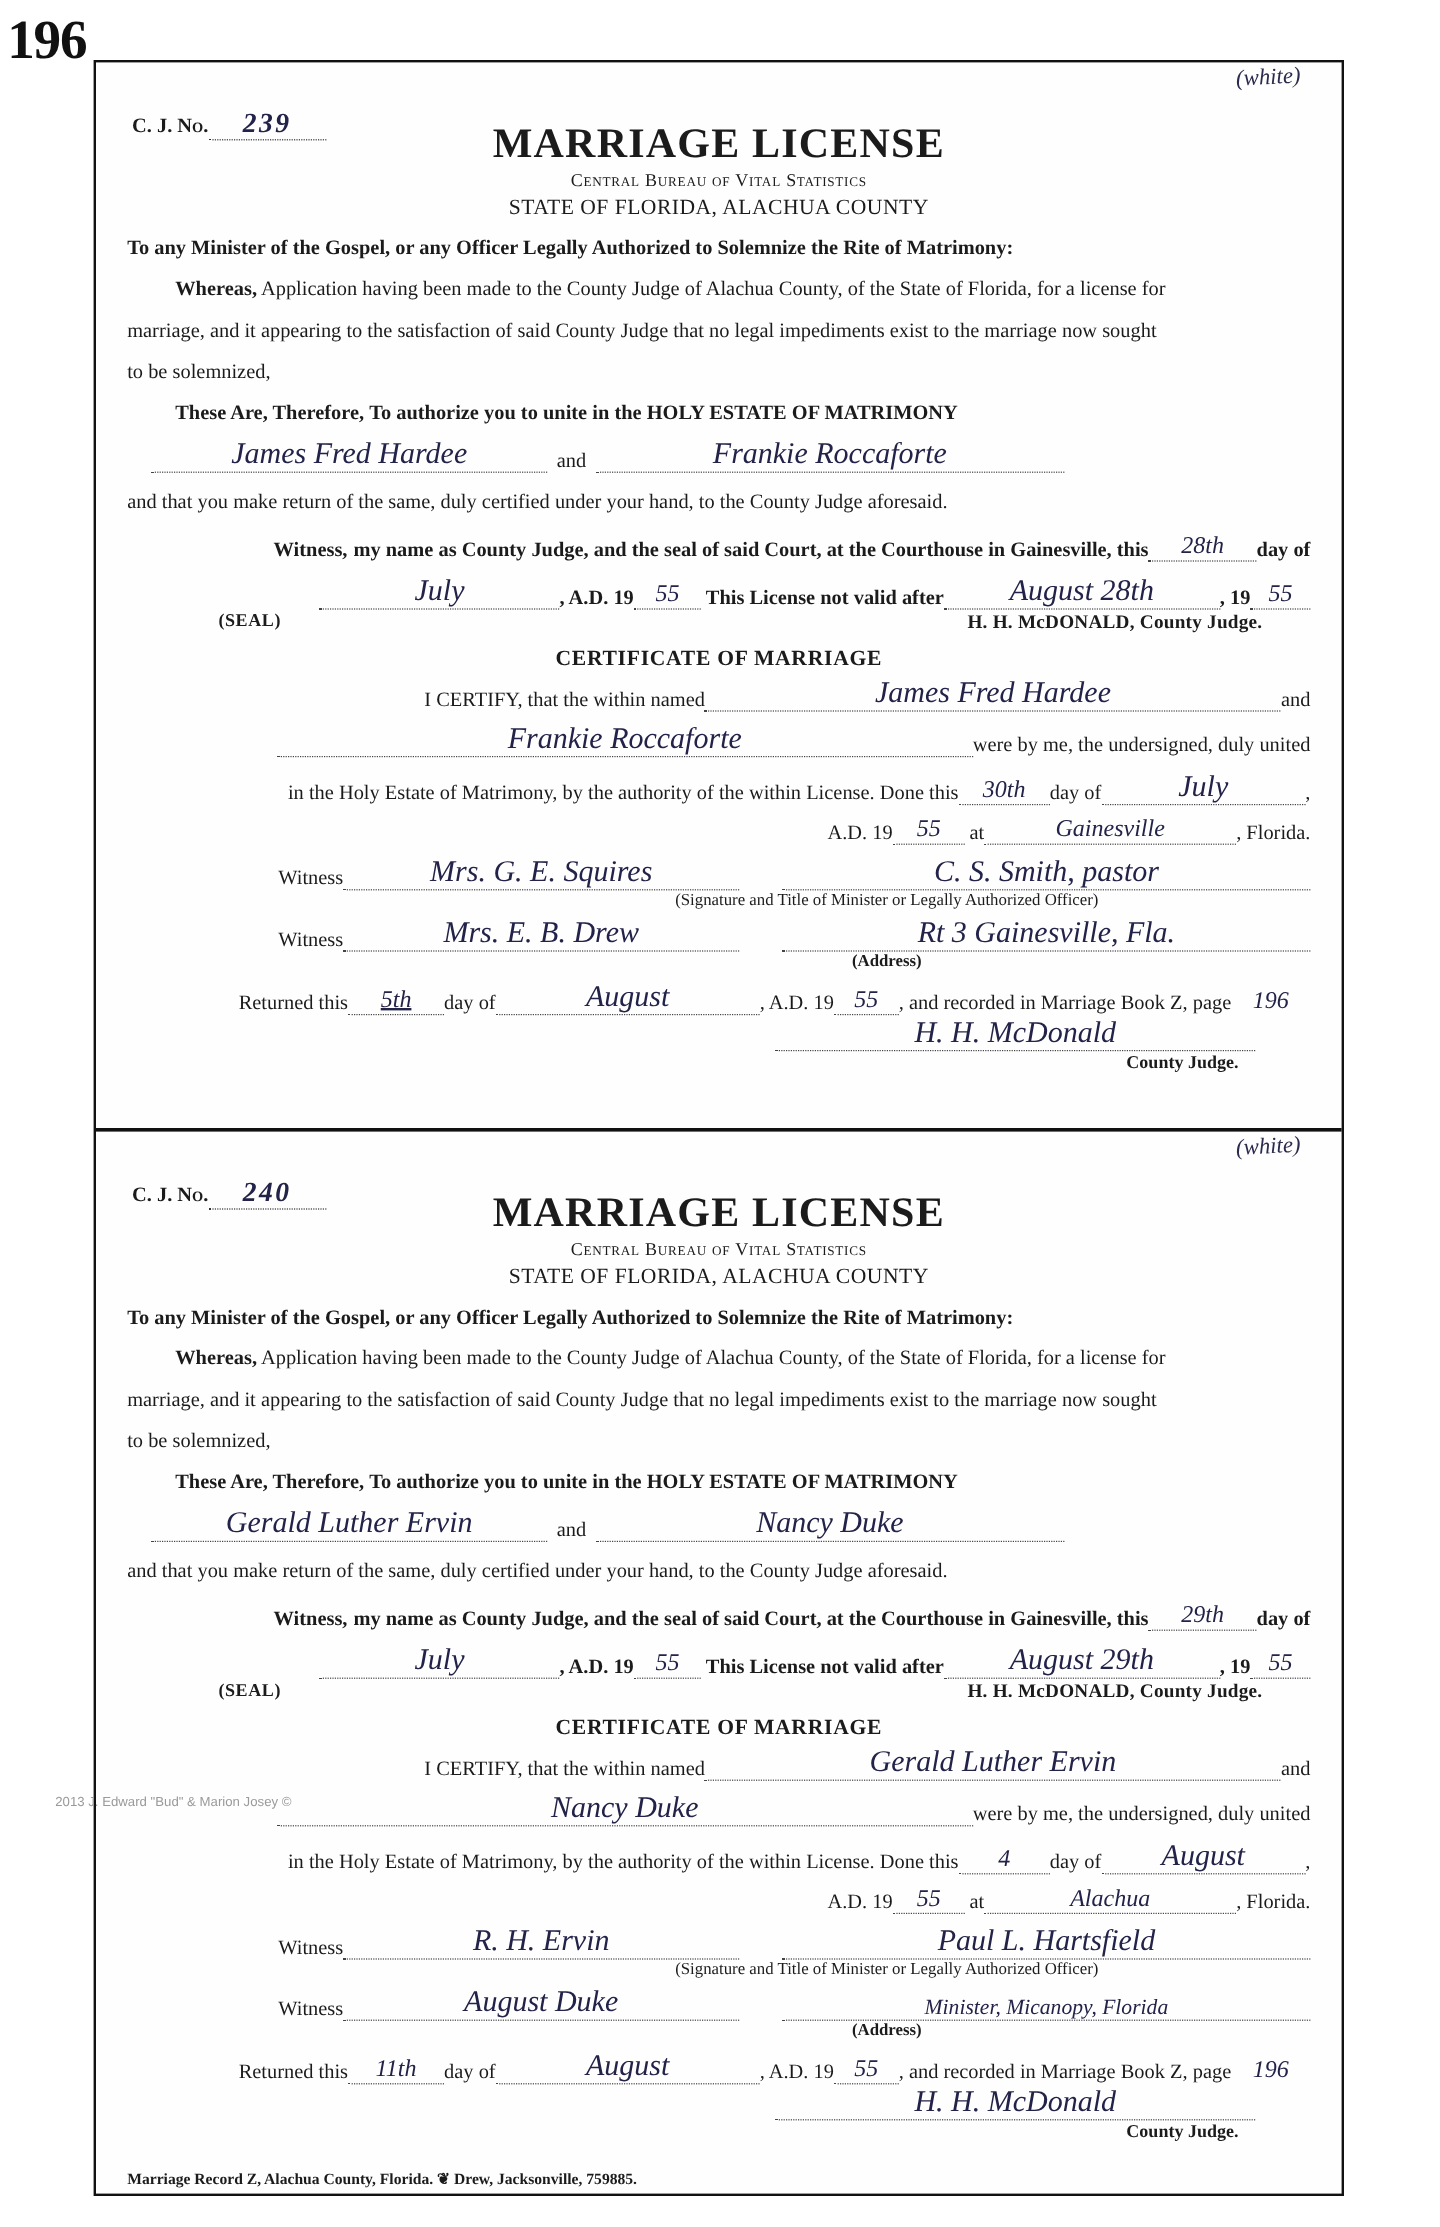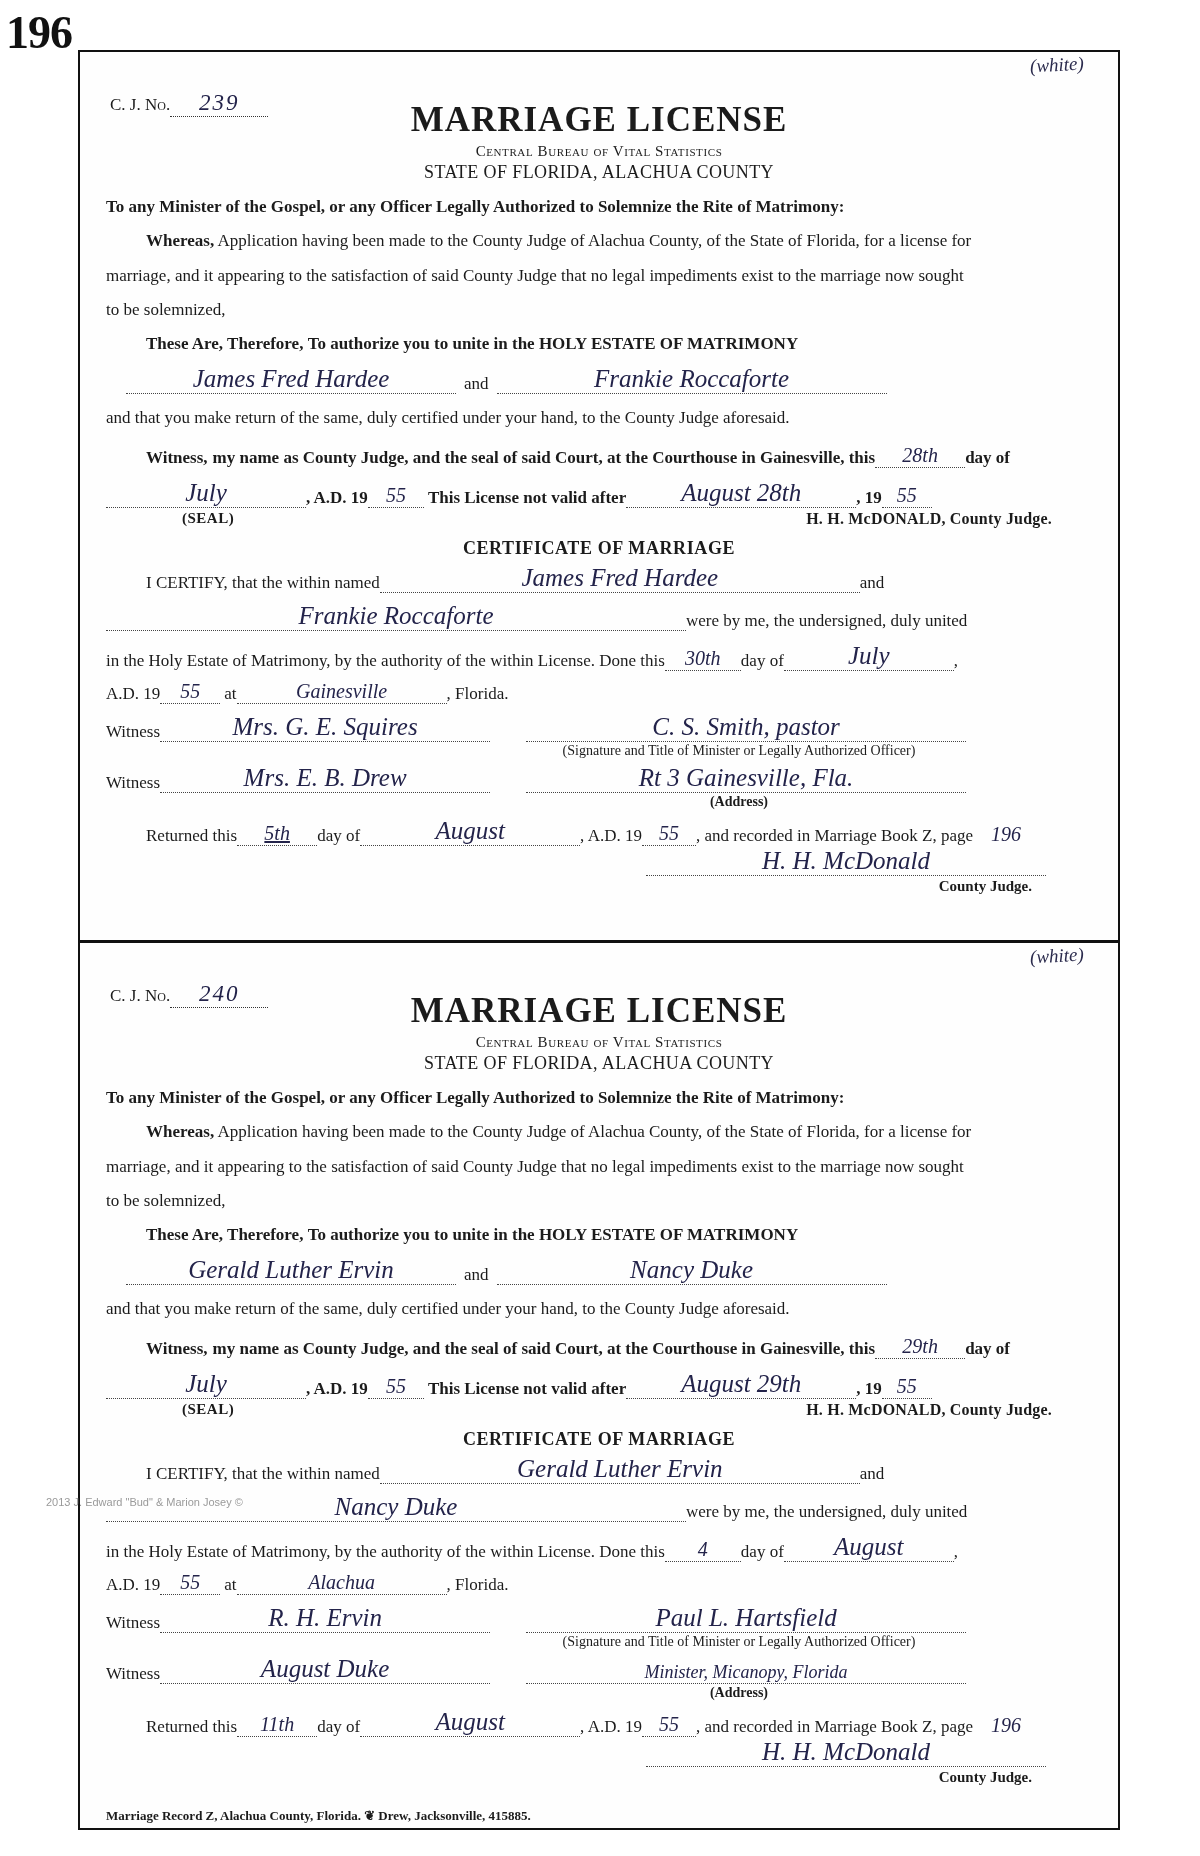--- a/index.html
+++ b/index.html
@@ -32,21 +32,21 @@
   }
   .cert.second{border-top:3px solid #111;}
   .white-note{
     position:absolute;right:34px;top:2px;
     font-family:"Liberation Serif", serif;
     font-style:italic;font-size:19px;color:#2b2b4d;
     transform:rotate(-3deg);
   }
   .cj{
     position:absolute;left:30px;top:38px;
-    font-size:17px;font-weight:400;
+    font-size:17px;font-weight:700;
     font-variant:small-caps;
   }
   .cj .val{
     font-family:"Liberation Serif", serif;
     font-style:italic;font-size:23px;color:#23234a;
     border-bottom:1px dotted #333;
     padding:0 6px;display:inline-block;min-width:86px;
     text-align:center;letter-spacing:2px;
   }
   .title{
@@ -79,21 +79,21 @@
     display:inline-block;
     text-align:center;
     vertical-align:baseline;
     line-height:1;
     padding-bottom:2px;
     white-space:nowrap;
     overflow:hidden;
   }
   .fill.small{font-size:20px;}
   .fill.tiny{font-size:18px;}
-  .row{display:flex;align-items:flex-end;font-size:17px;margin-top:16px;}
+  .row{display:flex;align-items:flex-end;font-size:17px;margin-top:16px;justify-content:flex-end;}
   .row .lbl{white-space:nowrap;}
   .names-row{display:flex;align-items:flex-end;margin-top:12px;font-size:17px;}
   .cert-title{
     text-align:center;font-weight:700;font-size:18px;
     letter-spacing:.6px;margin-top:10px;
   }
   .seal{
     font-size:15px;font-weight:700;letter-spacing:.5px;
   }
   .right-name{
@@ -346,18 +346,18 @@
       <span class="fill small" style="width:54px;">55</span>
       <span class="lbl">, and recorded in Marriage Book Z, page</span>
       <span class="fill small" style="width:66px;border-bottom:none;">196</span>
     </div>
 
     <div style="display:flex;justify-content:flex-end;margin-top:2px;">
       <span class="fill" style="width:400px;margin-right:46px;">H. H. McDonald</span>
     </div>
     <div class="countyjudge">County Judge.</div>
 
-    <div class="footer">Marriage Record Z, Alachua County, Florida.  ❦ Drew, Jacksonville, 415885.</div>
+    <div class="footer">Marriage Record Z, Alachua County, Florida.  ❦ Drew, Jacksonville, 759885.</div>
   </div>
 
 </div>
 
 <div class="copyright">2013 J. Edward "Bud" &amp; Marion Josey ©</div>
 
 </body></html>

